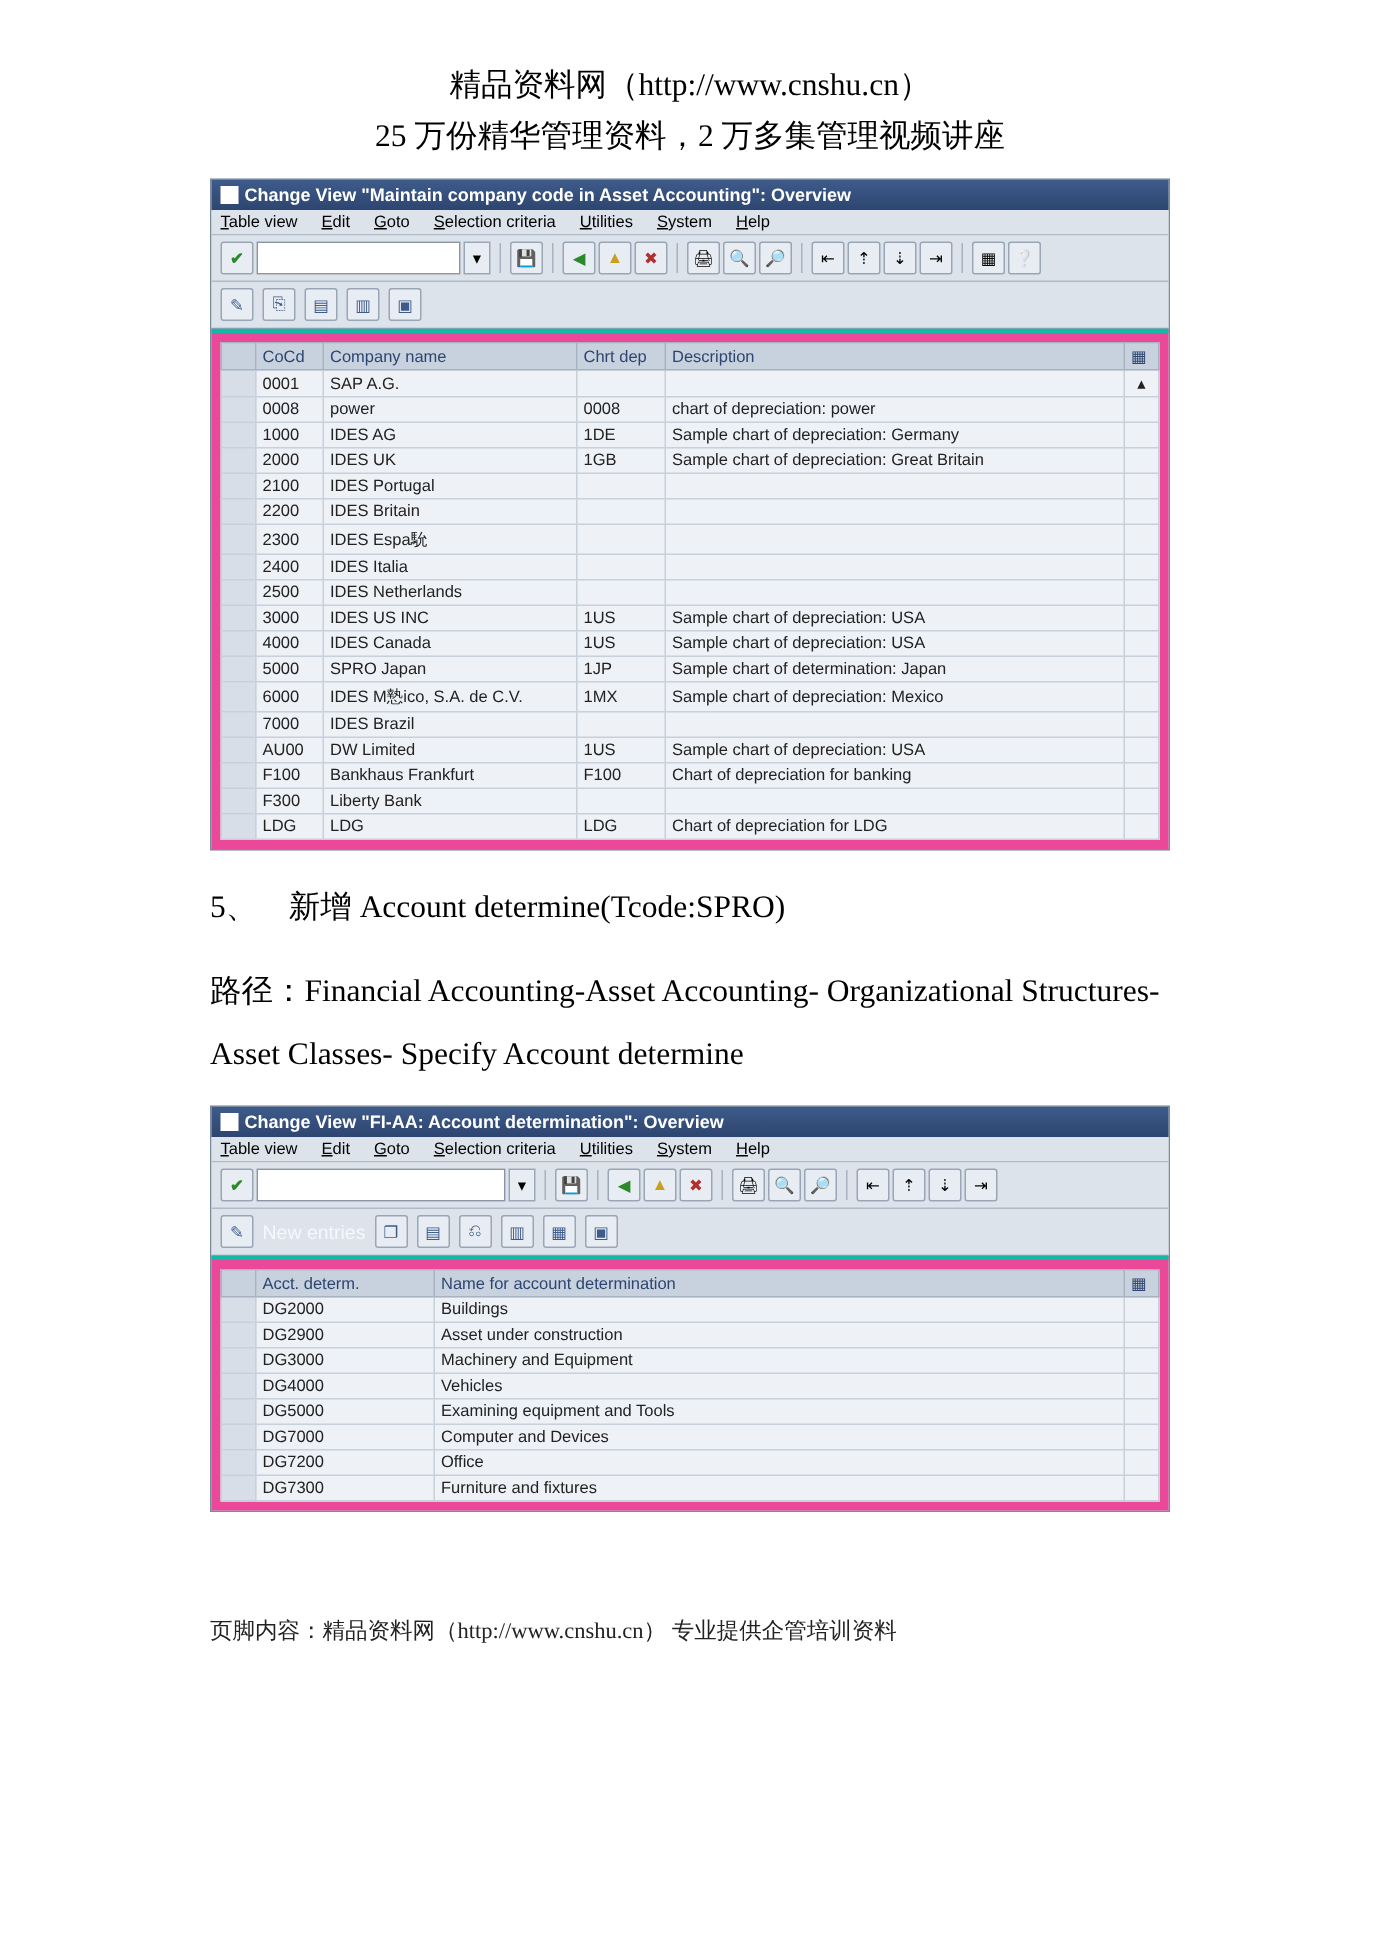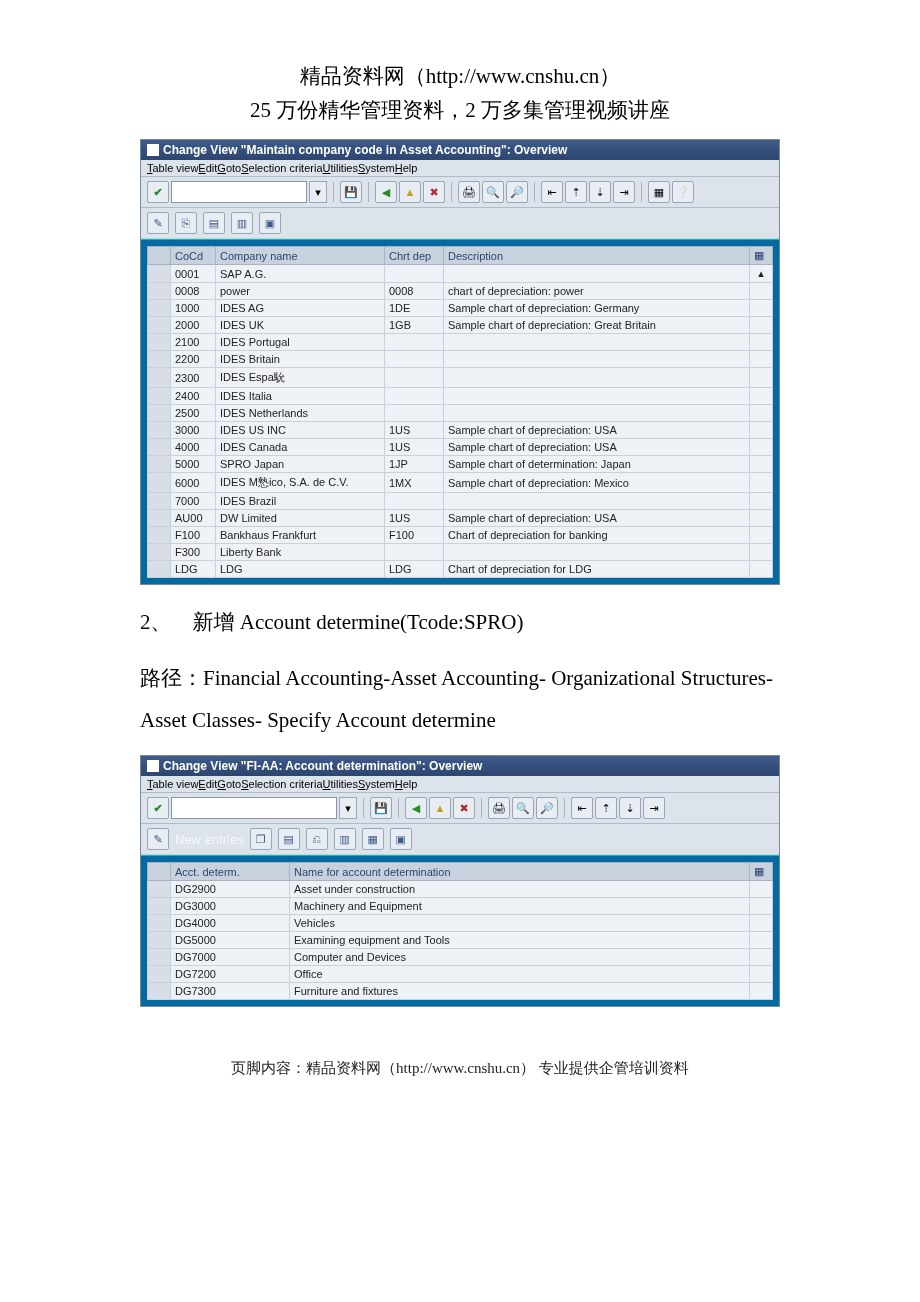--- a/index.html
+++ b/index.html
@@ -1,41 +1,41 @@
 <!DOCTYPE html>
 <html><head>
 <meta charset="utf-8">
 <style>
 body{margin:0;background:#fff;font-family:"SimSun","Times New Roman",serif;width:920px}
-.page{padding:60px 140px 40px}
+.page{padding:40px 140px 40px}
 .header{text-align:center;font-size:21px;line-height:1.6;margin-bottom:12px}
 .sap-win{border:1px solid #7a8a9e;font-family:Tahoma,Arial,sans-serif;font-size:11px;background:#e4e9ef;margin-bottom:16px}
 .sap-title{background:linear-gradient(#3e5b8a,#2d4570);color:#fff;font-weight:bold;padding:3px 6px;font-size:12px;display:flex;align-items:center;gap:4px}
 .sap-title .ico{width:12px;height:12px;background:#fff;display:inline-block}
 .sap-menu{background:#dde3ea;padding:2px 6px;border-bottom:1px solid #b0bac6}
-.sap-menu span{margin-right:0;cursor:default}
+.sap-menu span{margin-right:16px;cursor:default}
 .sap-menu span u{text-decoration:underline}
 .sap-tb{background:#dde3ea;padding:4px 6px;display:flex;align-items:center;gap:2px;border-bottom:1px solid #b0bac6}
 .tb-btn{width:20px;height:20px;border:1px solid #9aa5b5;background:#e8edf3;border-radius:2px;display:inline-flex;align-items:center;justify-content:center;font-size:11px}
 .tb-input{height:18px;width:130px;border:1px solid #8a95a5;background:#fff}
 .tb-dd{width:16px;height:20px;border:1px solid #9aa5b5;background:#e8edf3;display:inline-flex;align-items:center;justify-content:center}
 .tb-sep{width:1px;height:20px;background:#a8b2c0;margin:0 4px}
 .chk{color:#2a8a2a;font-weight:bold}
 .save{color:#c8a020}
 .nav-g{color:#2a8a2a}.nav-y{color:#c8a020}.nav-r{color:#b03030}
 .sap-tb2{background:#dde3ea;padding:4px 6px;display:flex;align-items:center;gap:6px;border-bottom:1px solid #c8d0da;color:#3e5b8a}
-.grid{background:#0369a1;padding:6px;border-top:1px solid #14b8a6}
+.grid{background:#ec4899;padding:6px;border-top:3px solid #14b8a6}
 table.sap{border-collapse:collapse;width:100%;background:#e8ecf2;font-size:11px}
 table.sap th{background:#c8d2de;color:#2d4570;text-align:left;padding:2px 4px;border:1px solid #a8b2c0;font-weight:normal}
 table.sap td{background:#eef1f6;padding:2px 4px;border:1px solid #c8d0da;color:#222}
 table.sap td.sel{background:#d8dee8;width:8px}
 .th-corner{width:14px;background:#c8d2de}
 .scroll-top{width:14px;background:#d0d8e2;text-align:center;border:1px solid #a8b2c0}
 .body-txt{font-size:21px;line-height:2;margin:14px 0}
-.footer{text-align:center;font-size:15px;margin-top:52px;color:#222}
+.footer{font-size:15px;margin-top:70px;color:#222}
 </style>
 </head>
 <body>
 
 <div class="page">
   <div class="header">
     <div>精品资料网（http://www.cnshu.cn）</div>
     <div>25 万份精华管理资料，2 万多集管理视频讲座</div>
   </div>
 
@@ -228,21 +228,21 @@
               <td>LDG</td>
               <td>LDG</td>
               <td>Chart of depreciation for LDG</td>
               <td class="scroll-top"></td>
             </tr>
           </tbody>
         </table>
     </div>
   </div>
 
-  <div class="body-txt">2、　新增 Account determine(Tcode:SPRO)</div>
+  <div class="body-txt">5、　新增 Account determine(Tcode:SPRO)</div>
   <div class="body-txt">路径：Financial Accounting-Asset Accounting- Organizational Structures- Asset Classes- Specify Account determine</div>
 
   <div class="sap-win">
     <div class="sap-title">
       <span class="ico"></span>
       <span>Change View "FI-AA: Account determination": Overview</span>
     </div>
     <div class="sap-menu" id="menu2"><span><u>T</u>able view</span><span><u>E</u>dit</span><span><u>G</u>oto</span><span><u>S</u>election criteria</span><span><u>U</u>tilities</span><span><u>S</u>ystem</span><span><u>H</u>elp</span></div>
     <div class="sap-tb">
       <span class="tb-btn chk">✔</span>
@@ -278,20 +278,26 @@
       <table class="sap" id="tbl2">
           <tbody>
             <tr>
               <th class="th-corner"></th>
               <th style="width:110px">Acct. determ.</th>
               <th style="width:auto">Name for account determination</th>
               <th class="th-corner">▦</th>
             </tr>
             <tr>
               <td class="sel"></td>
+              <td>DG2000</td>
+              <td>Buildings</td>
+              <td class="scroll-top"></td>
+            </tr>
+            <tr>
+              <td class="sel"></td>
               <td>DG2900</td>
               <td>Asset under construction</td>
               <td class="scroll-top"></td>
             </tr>
             <tr>
               <td class="sel"></td>
               <td>DG3000</td>
               <td>Machinery and Equipment</td>
               <td class="scroll-top"></td>
             </tr>

